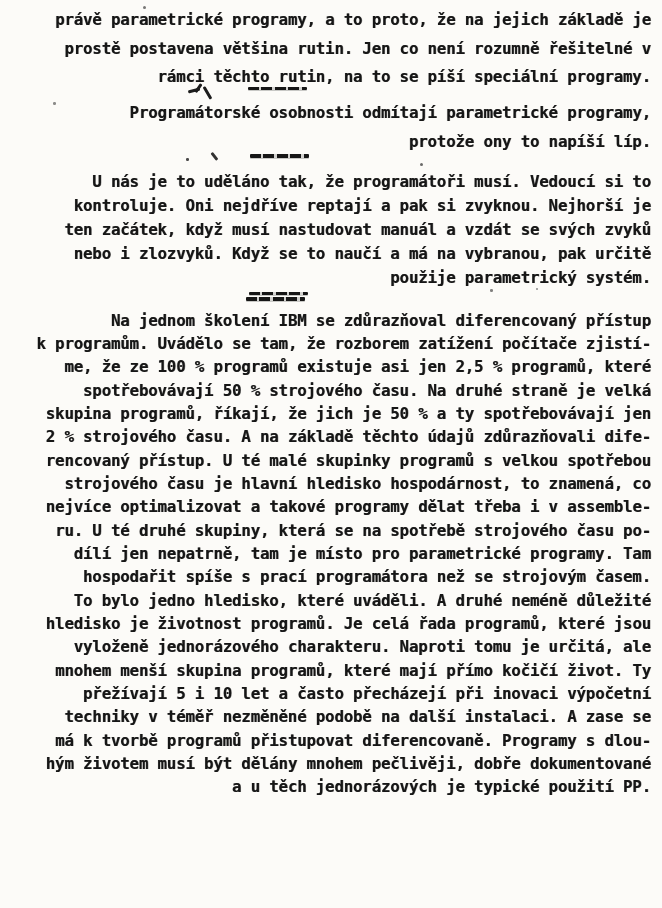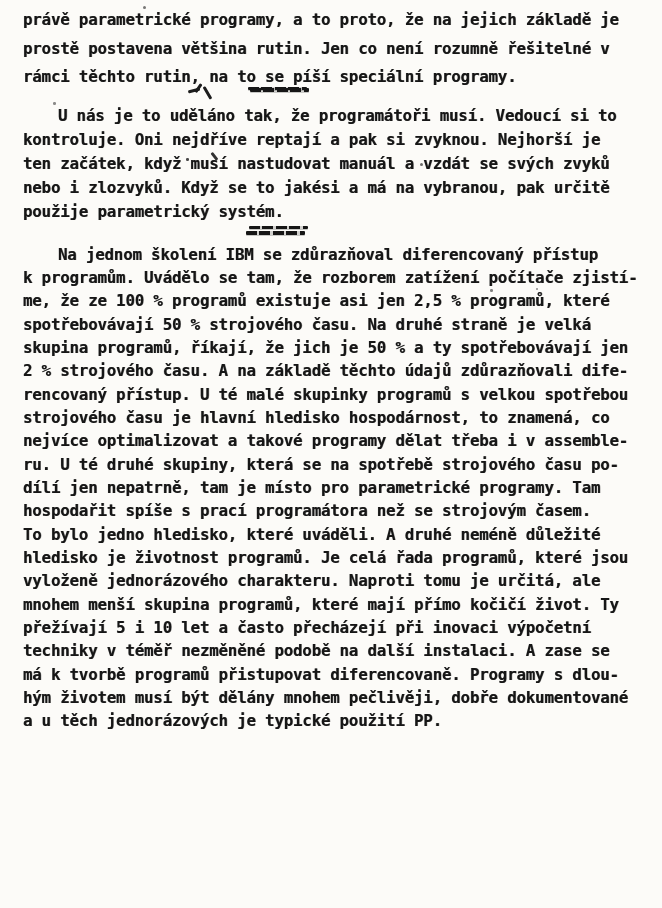--- a/index.html
+++ b/index.html
@@ -6,20 +6,21 @@
   body {
     width: 662px;
     height: 908px;
     background: var(--paper, #fcfbf8);
     overflow: hidden;
     position: relative;
   }
   .page {
     position: absolute;
     inset: 0;
+    text-align: right;
   }
   .content {
     position: absolute;
     left: 23px;
     top: 0;
     width: 628px;
     font-family: "DejaVu Sans Mono", "Liberation Mono", monospace;
     font-weight: 700;
     font-size: 15.8px;
     color: var(--ink, #161616);
@@ -69,25 +70,27 @@
 </style>
 </head>
 <body>
 
 <div class="page">
   <div class="content" id="doc">
       <p class="para blk0">právě parametrické programy, a to proto, že na jejich základě je
 prostě postavena většina rutin. Jen co není rozumně řešitelné v
 rámci těchto rutin, na to se píší speciální programy.</p>
       <div class="separator blk1"></div>
+      <p class="para blk2 indent">Programátorské osobnosti odmítají parametrické programy,
+protože ony to napíší líp.</p>
       <div class="separator blk3"></div>
       <p class="para blk4 indent">U nás je to uděláno tak, že programátoři musí. Vedoucí si to
 kontroluje. Oni nejdříve reptají a pak si zvyknou. Nejhorší je
 ten začátek, když musí nastudovat manuál a vzdát se svých zvyků
-nebo i zlozvyků. Když se to jakési a má na vybranou, pak určitě
+nebo i zlozvyků. Když se to naučí a má na vybranou, pak určitě
 použije parametrický systém.</p>
       <div class="separator blk5"></div>
       <div class="separator blk7"></div>
       <p class="para blk8 indent">Na jednom školení IBM se zdůrazňoval diferencovaný přístup
 k programům. Uvádělo se tam, že rozborem zatížení počítače zjistí-
 me, že ze 100 % programů existuje asi jen 2,5 % programů, které
 spotřebovávají 50 % strojového času. Na druhé straně je velká
 skupina programů, říkají, že jich je 50 % a ty spotřebovávají jen
 2 % strojového času. A na základě těchto údajů zdůrazňovali dife-
 rencovaný přístup. U té malé skupinky programů s velkou spotřebou

